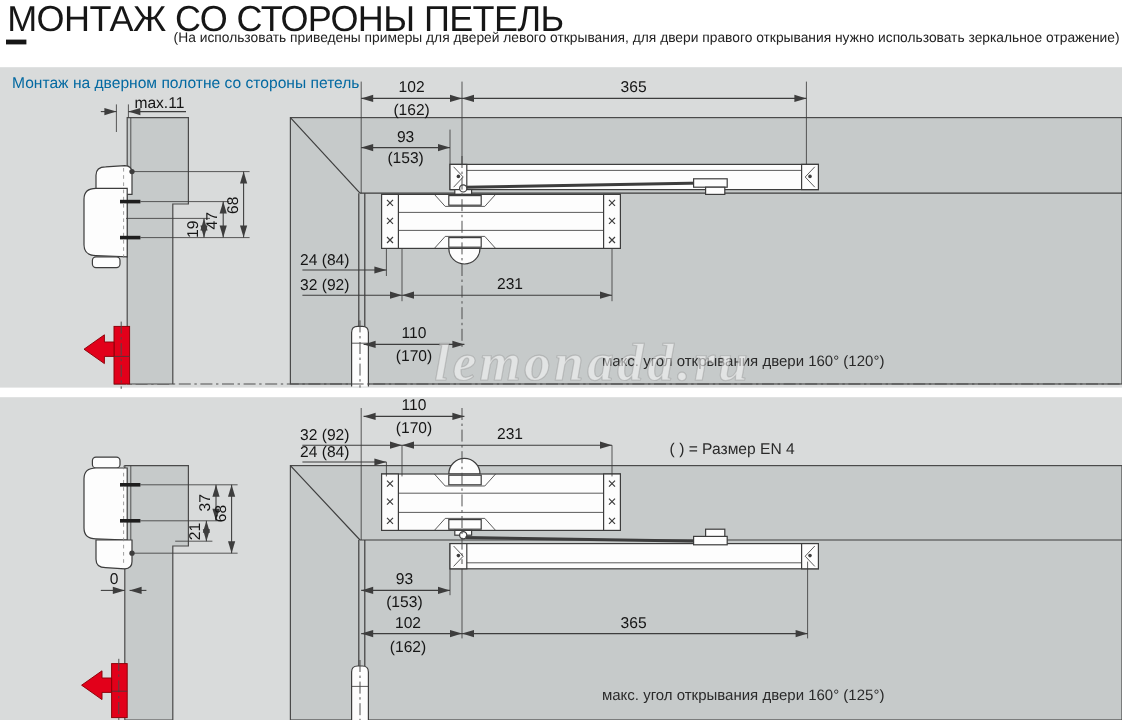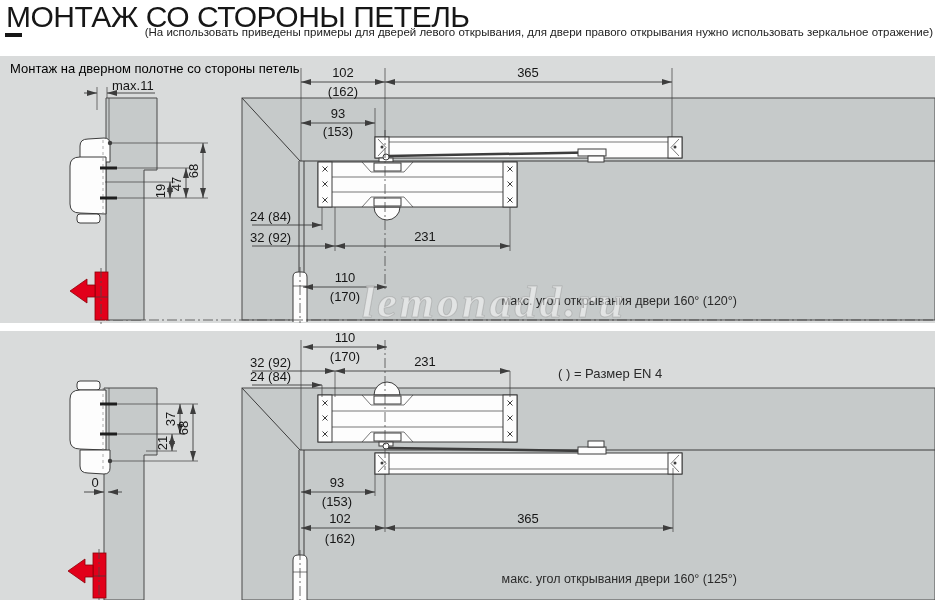--- a/index.html
+++ b/index.html
@@ -5,21 +5,21 @@
   html,body{margin:0;padding:0;background:#fff;}
   .page{position:relative;width:935px;height:600px;background:#fff;overflow:hidden;
         font-family:"Liberation Sans",sans-serif;}
   .title{position:absolute;left:6px;top:0px;margin:0;font-size:30px;font-weight:400;
          letter-spacing:-0.5px;color:#161616;white-space:nowrap;}
   .title-dash{position:absolute;left:5px;top:33px;width:17px;height:4px;background:#161616;}
   .subtitle{position:absolute;right:2px;top:26px;font-size:11.5px;color:#222;white-space:nowrap;}
   .panel{position:absolute;left:0;width:935px;background:#d9dbdb;}
   .panel-top{top:56px;height:267px;}
   .panel-bottom{top:331px;height:269px;}
-  .seclabel{position:absolute;font-size:13px;color:#000000;line-height:1.45;}
+  .seclabel{position:absolute;font-size:13px;color:#0369a1;line-height:1.45;}
   .seclabel.top{left:10px;top:60px;width:310px;}
   .seclabel.bottom{left:10px;top:348px;width:235px;}
   svg.overlay{position:absolute;left:0;top:0;}
   .ln{stroke:#3d3d3d;stroke-width:1;fill:none;}
   .thin{stroke:#3d3d3d;stroke-width:0.7;fill:none;}
   .dim{stroke:#3d3d3d;stroke-width:0.9;fill:none;}
   .wht{fill:#fdfdfd;stroke:#3d3d3d;stroke-width:1;}
   .gry{fill:#c6caca;stroke:#4a4a4a;stroke-width:1;}
   .cl{stroke:#4a4a4a;stroke-width:0.8;stroke-dasharray:10 3 2 3;fill:none;}
   .dsh{stroke:#8a8a8a;stroke-width:0.7;stroke-dasharray:3 3;fill:none;}

